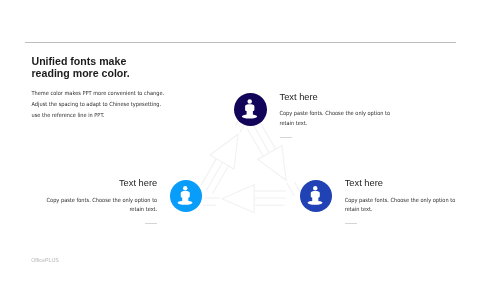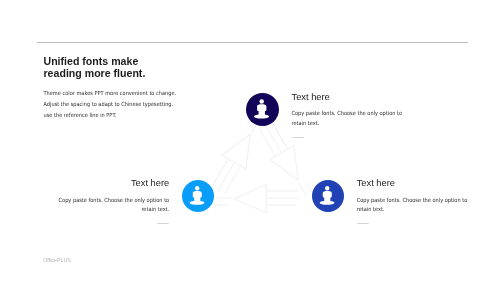--- a/index.html
+++ b/index.html
@@ -1,20 +1,20 @@
 <!DOCTYPE html>
 <html><head>
 <meta charset="utf-8">
 <style>
   html,body{margin:0;padding:0;}
   body{width:500px;height:281px;background:#ffffff;overflow:hidden;
        font-family:"Liberation Sans",sans-serif;
        }
   .slide{position:relative;width:456px;height:281px;background:#fff;overflow:hidden;
-         filter:opacity(1);margin-left:12px;}
+         filter:opacity(1);}
 
   .rule{position:absolute;left:25px;top:42px;width:448px;height:1px;background:#bdbdbd;}
 
   .title{position:absolute;left:31.5px;top:54.5px;font-size:10.6px;font-weight:bold;
          color:#1c1c1c;line-height:12.4px;white-space:nowrap;}
 
   .lead{position:absolute;left:31.5px;top:88px;font-size:5.6px;font-family:"DejaVu Sans Condensed","DejaVu Sans",sans-serif;color:#2b2b2b;
         line-height:11px;white-space:nowrap;}
 
   .diagram{position:absolute;left:0;top:0;width:500px;height:281px;pointer-events:none;}
@@ -39,21 +39,21 @@
 </style>
 </head>
 <body>
 
 <div class="slide">
 
   <div class="rule"></div>
 
   <div class="title">
     <div>Unified fonts make</div>
-    <div>reading more fluent.</div>
+    <div>reading more color.</div>
   </div>
 
   <div class="lead">
     <div>Theme color makes PPT more convenient to change.</div>
     <div>Adjust the spacing to adapt to Chinese typesetting.</div>
     <div>use the reference line in PPT.</div>
   </div>
 
   <svg class="diagram" viewBox="0 0 500 281" width="500" height="281" aria-hidden="true">
     <defs>

